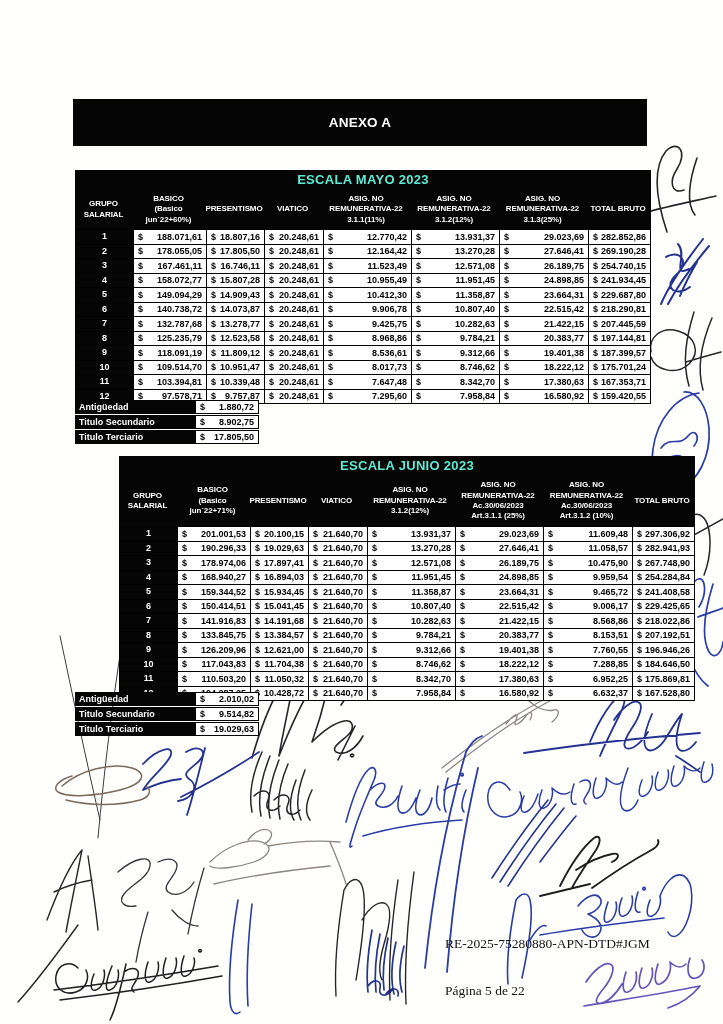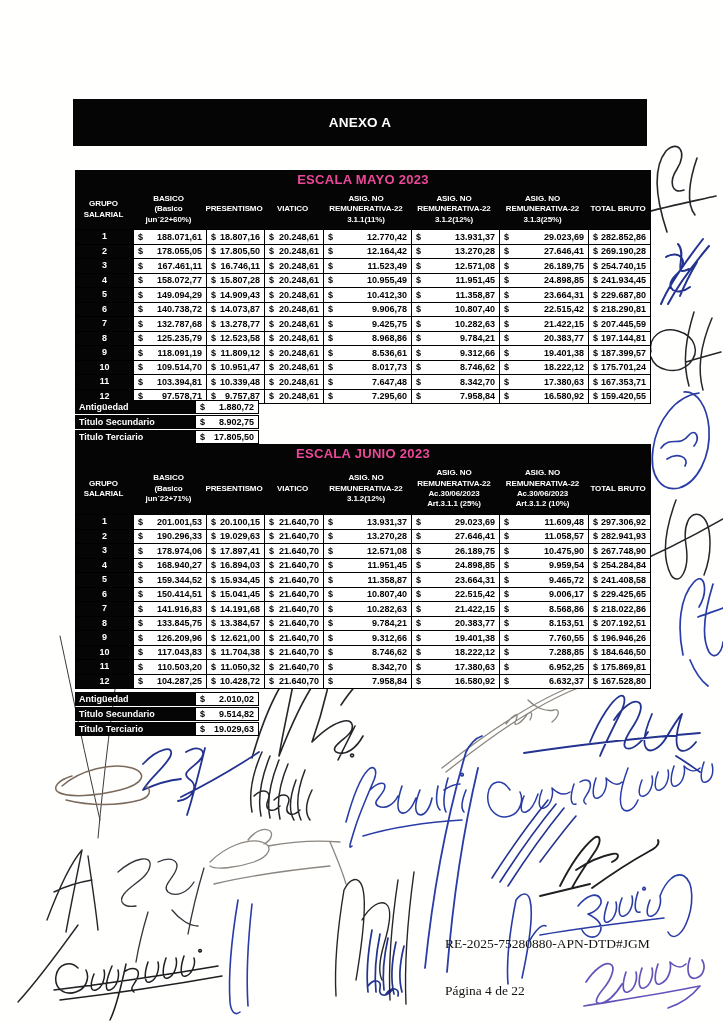--- a/index.html
+++ b/index.html
@@ -12,23 +12,23 @@
   .title-box{
     position:absolute;left:73px;top:99px;width:574px;height:47px;
     background:#050505;color:#fff;text-align:center;
     display:flex;flex-direction:column;justify-content:center;gap:2px;
   }
   .title-box .t1{font-size:13.5px;font-weight:700;letter-spacing:.2px;}
   .title-box .t2{font-size:13.5px;font-weight:700;letter-spacing:.2px;}
   
   .scale{position:absolute;left:75px;width:576px;}
   #table-0{top:170px;}
-  #table-1{top:444px;}
+  #table-1{top:456px;margin-left:44px;}
   .tbl-title{
-    background:#050505;color:#ec4899;height:20px;line-height:20px;
+    background:#050505;color:#5eead4;height:20px;line-height:20px;
     text-align:center;font-size:13px;font-weight:700;letter-spacing:.3px;
   }
   .tbl-head{display:flex;background:#050505;color:#fff;align-items:center;}
   #table-0 .tbl-head{height:39px;}
   #table-1 .tbl-head{height:50px;}
   .hcell{
     font-size:8px;font-weight:700;text-align:center;line-height:1.3;
     white-space:pre-line;letter-spacing:-0.1px;
   }
   .tbl-body{border:1px solid #000;background:#fff;}
@@ -947,15 +947,15 @@
       <div class="exrow">
         <div class="exlabel">Titulo Terciario</div>
         <div class="exval">
           <span>$</span>
           <span>19.029,63</span>
         </div>
       </div>
     </section>
 
   <div class="footer-ref">RE-2025-75280880-APN-DTD#JGM</div>
-  <div class="footer-page">Página 4 de 22</div>
+  <div class="footer-page">Página 5 de 22</div>
 
 </div>
 
 </body></html>

